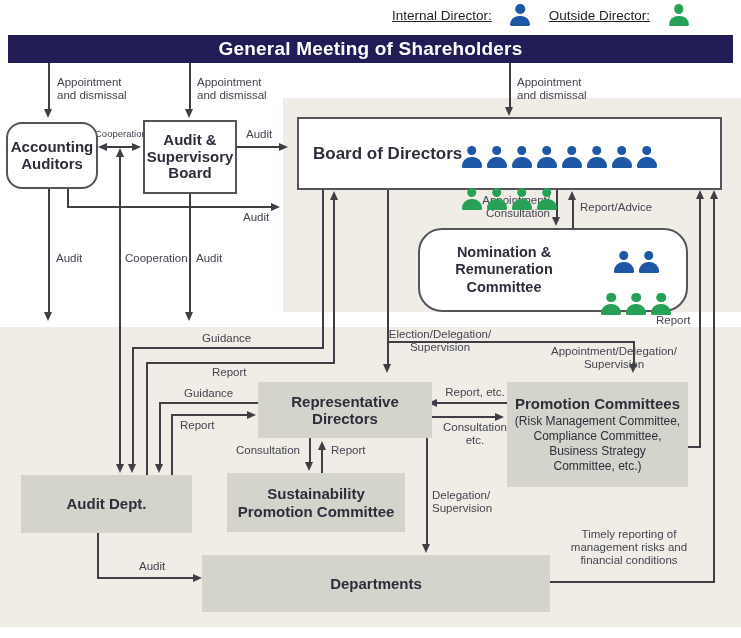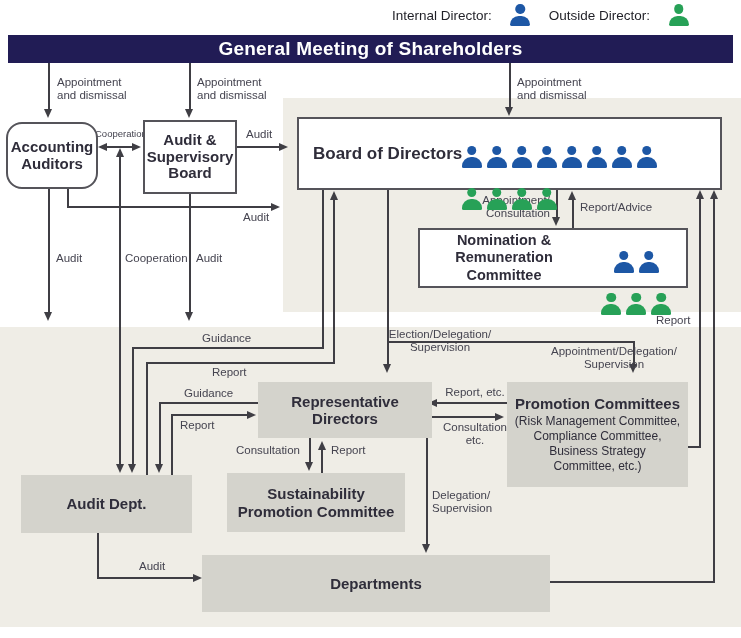--- a/index.html
+++ b/index.html
@@ -26,21 +26,21 @@
   .person{position:relative;display:inline-block;width:20px;height:22px;margin:0 2.5px;vertical-align:middle;}
   .person::before{content:"";position:absolute;left:50%;top:0;transform:translateX(-50%);
     width:9.5px;height:9.5px;border-radius:50%;background:currentColor;}
   .person::after{content:"";position:absolute;left:0;bottom:0;width:100%;height:10.5px;
     border-radius:9px 9px 1.5px 1.5px;background:currentColor;}
   .person.blue{color:var(--internal-director,#1d57a5);}
   .person.green{color:var(--outside-director,#27a157);}
   .icon-row{height:25px;text-align:left;white-space:nowrap;}
   .icon-row.c{text-align:center;}
   #legend{position:absolute;left:392px;top:2px;height:26px;display:flex;align-items:center;gap:16px;
-    font-size:13.5px;color:#1f1f26;font-weight:normal;}
+    font-size:13.5px;color:#1f1f26;font-weight:normal;text-decoration:underline;}
   .bod-title{position:absolute;left:14px;top:0;height:100%;display:flex;align-items:center;
     font-weight:bold;font-size:17px;}
   .bod-icons{position:absolute;left:160px;top:10px;}
   .nrc-title{position:absolute;left:8px;top:0;width:152px;height:100%;display:flex;align-items:center;
     justify-content:center;text-align:center;font-weight:bold;font-size:14.5px;line-height:1.2;white-space:pre-line;}
   .nrc-icons{position:absolute;left:162px;top:4px;width:108px;}
   .ic-sub{font-weight:normal;font-size:12px;line-height:1.25;margin-top:2px;white-space:pre-line;}
 </style>
 </head>
 <body>
@@ -113,20 +113,23 @@
   <div class="lbl" style="left:580px;top:201px;">Report/Advice</div>
 
   <div class="ln" style="left:688px;top:446px;width:13px;height:2px;"></div>
   <div class="ln" style="left:699px;top:192px;width:2px;height:256px;"></div>
   <div class="ah u" style="left:695.5px;top:190px;"></div>
   <div class="lbl" style="left:656px;top:314px;">Report</div>
 
   <div class="ln" style="left:550px;top:581px;width:165px;height:2px;"></div>
   <div class="ln" style="left:713px;top:192px;width:2px;height:391px;"></div>
   <div class="ah u" style="left:709.5px;top:190px;"></div>
+  <div class="lbl c" style="left:548px;top:528px;width:162px;">Timely reporting of
+management risks and
+financial conditions</div>
 
   <div class="ln" style="left:322px;top:190px;width:2px;height:159px;"></div>
   <div class="ln" style="left:132px;top:347px;width:192px;height:2px;"></div>
   <div class="ln" style="left:132px;top:347px;width:2px;height:118px;"></div>
   <div class="ah d" style="left:128px;top:464px;"></div>
   <div class="lbl" style="left:202px;top:332px;">Guidance</div>
 
   <div class="ln" style="left:146px;top:362px;width:2px;height:113px;"></div>
   <div class="ln" style="left:146px;top:362px;width:189px;height:2px;"></div>
   <div class="ln" style="left:333px;top:193px;width:2px;height:171px;"></div>
@@ -188,21 +191,21 @@
 Supervisory
 Board</span>
   </div>
   <div class="wbox" style="left:297px;top:117px;width:425px;height:73px;">
     <div class="bod-title">Board of Directors</div>
     <div class="bod-icons">
       <div class="icon-row"><span class="person blue"></span><span class="person blue"></span><span class="person blue"></span><span class="person blue"></span><span class="person blue"></span><span class="person blue"></span><span class="person blue"></span><span class="person blue"></span></div>
       <div class="icon-row"><span class="person green"></span><span class="person green"></span><span class="person green"></span><span class="person green"></span></div>
     </div>
   </div>
-  <div class="wbox" style="left:418px;top:228px;width:270px;height:60px;">
+  <div class="wbox" style="left:418px;top:228px;width:270px;height:84px;border-radius:24px;">
     <div class="nrc-title">Nomination &amp;
 Remuneration
 Committee</div>
     <div class="nrc-icons">
       <div class="icon-row c"><span class="person blue"></span><span class="person blue"></span></div>
       <div class="icon-row c"><span class="person green"></span><span class="person green"></span><span class="person green"></span></div>
     </div>
   </div>
 
   <div class="gbox" style="left:258px;top:382px;width:174px;height:56px;">

